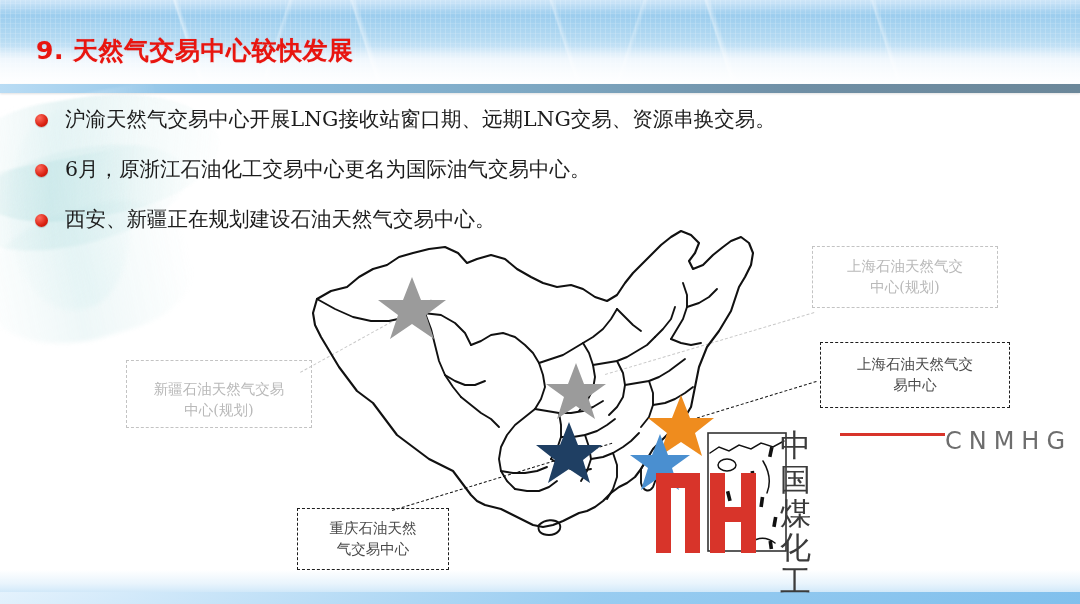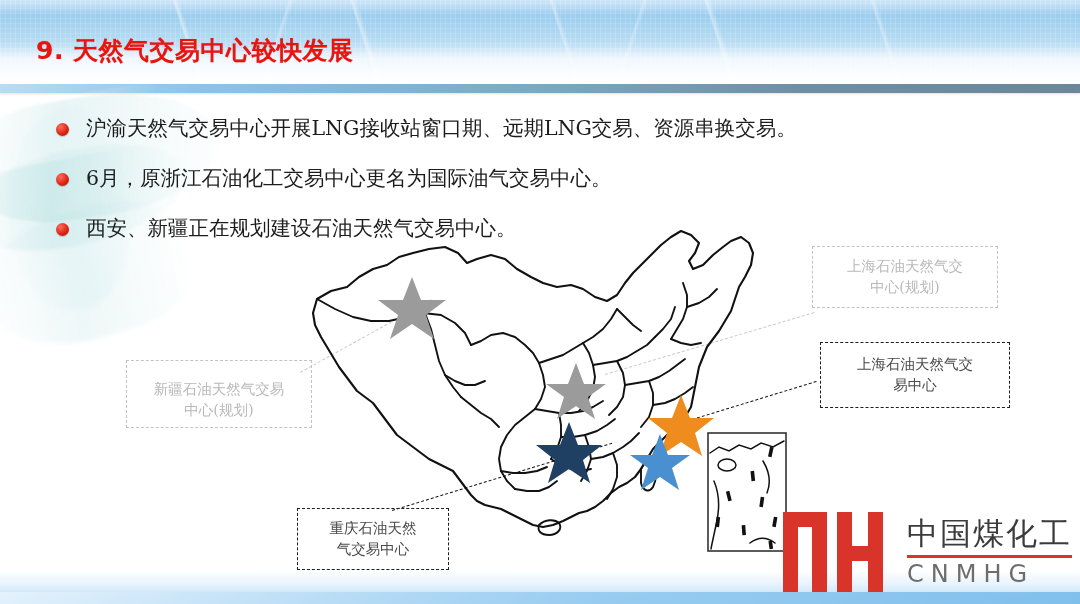--- a/index.html
+++ b/index.html
@@ -76,21 +76,21 @@
   .bottom-strip{
     position:absolute;left:0;bottom:0;width:1080px;height:34px;
     background:linear-gradient(to bottom,rgba(255,255,255,0) 0%,rgba(214,235,250,.55) 40%,rgba(168,212,243,.90) 100%);
   }
   .bottom-strip2{
     position:absolute;left:0;bottom:0;width:1080px;height:12px;
     background:linear-gradient(to right,rgba(230,243,253,.9),rgba(150,203,240,.95) 55%,rgba(125,190,236,.95));
   }
 
   
-  .bullets{position:absolute;left:56px;top:104px;width:1000px;margin-top:9px;}
+  .bullets{position:absolute;left:35px;top:104px;width:1000px;}
   .bullet{display:flex;align-items:flex-start;margin-bottom:18px;}
   .dot{
     width:13px;height:13px;border-radius:50%;
     background:radial-gradient(circle at 34% 30%,#ff6b5e,#d81f0f 62%,#b3150a);
     margin-top:10px;margin-right:17px;flex:0 0 auto;
     box-shadow:0 1px 1px rgba(0,0,0,.18);
   }
   .btext{
     font-family:"DejaVu Serif","Liberation Serif",serif;
     font-size:20.5px;color:#1c1c1c;line-height:1.55;white-space:nowrap;
@@ -116,21 +116,21 @@
   .c-chongqing{left:297px;top:508px;width:152px;height:62px;}
 
   
   .conn{position:absolute;height:0;border-top-style:dashed;transform-origin:0 0;pointer-events:none;}
   .conn.light{border-top:1.4px dashed #c9c9c9;}
   .conn.dark{border-top:1.6px dashed #111;}
 
   
   .logo{position:absolute;right:8px;bottom:6px;display:flex;align-items:center;}
   .logo-mark{position:relative;width:118px;height:92px;margin-right:8px;}
-  .logo-text{display:flex;flex-direction:column;justify-content:space-between;}
+  .logo-text{display:flex;flex-direction:row;justify-content:space-between;}
   .logo-cn{
     font-family:"DejaVu Sans","Liberation Sans",sans-serif;
     font-size:31px;color:#3b3b3b;letter-spacing:2px;line-height:1.1;font-weight:500;
   }
   .logo-rule{height:3px;background:#d8342a;margin:5px 0 3px 0;width:100%;}
   .logo-en{
     font-family:"DejaVu Sans","Liberation Sans",sans-serif;
     font-size:24px;color:#6d6d6d;letter-spacing:7px;line-height:1.1;
   }
 </style>

